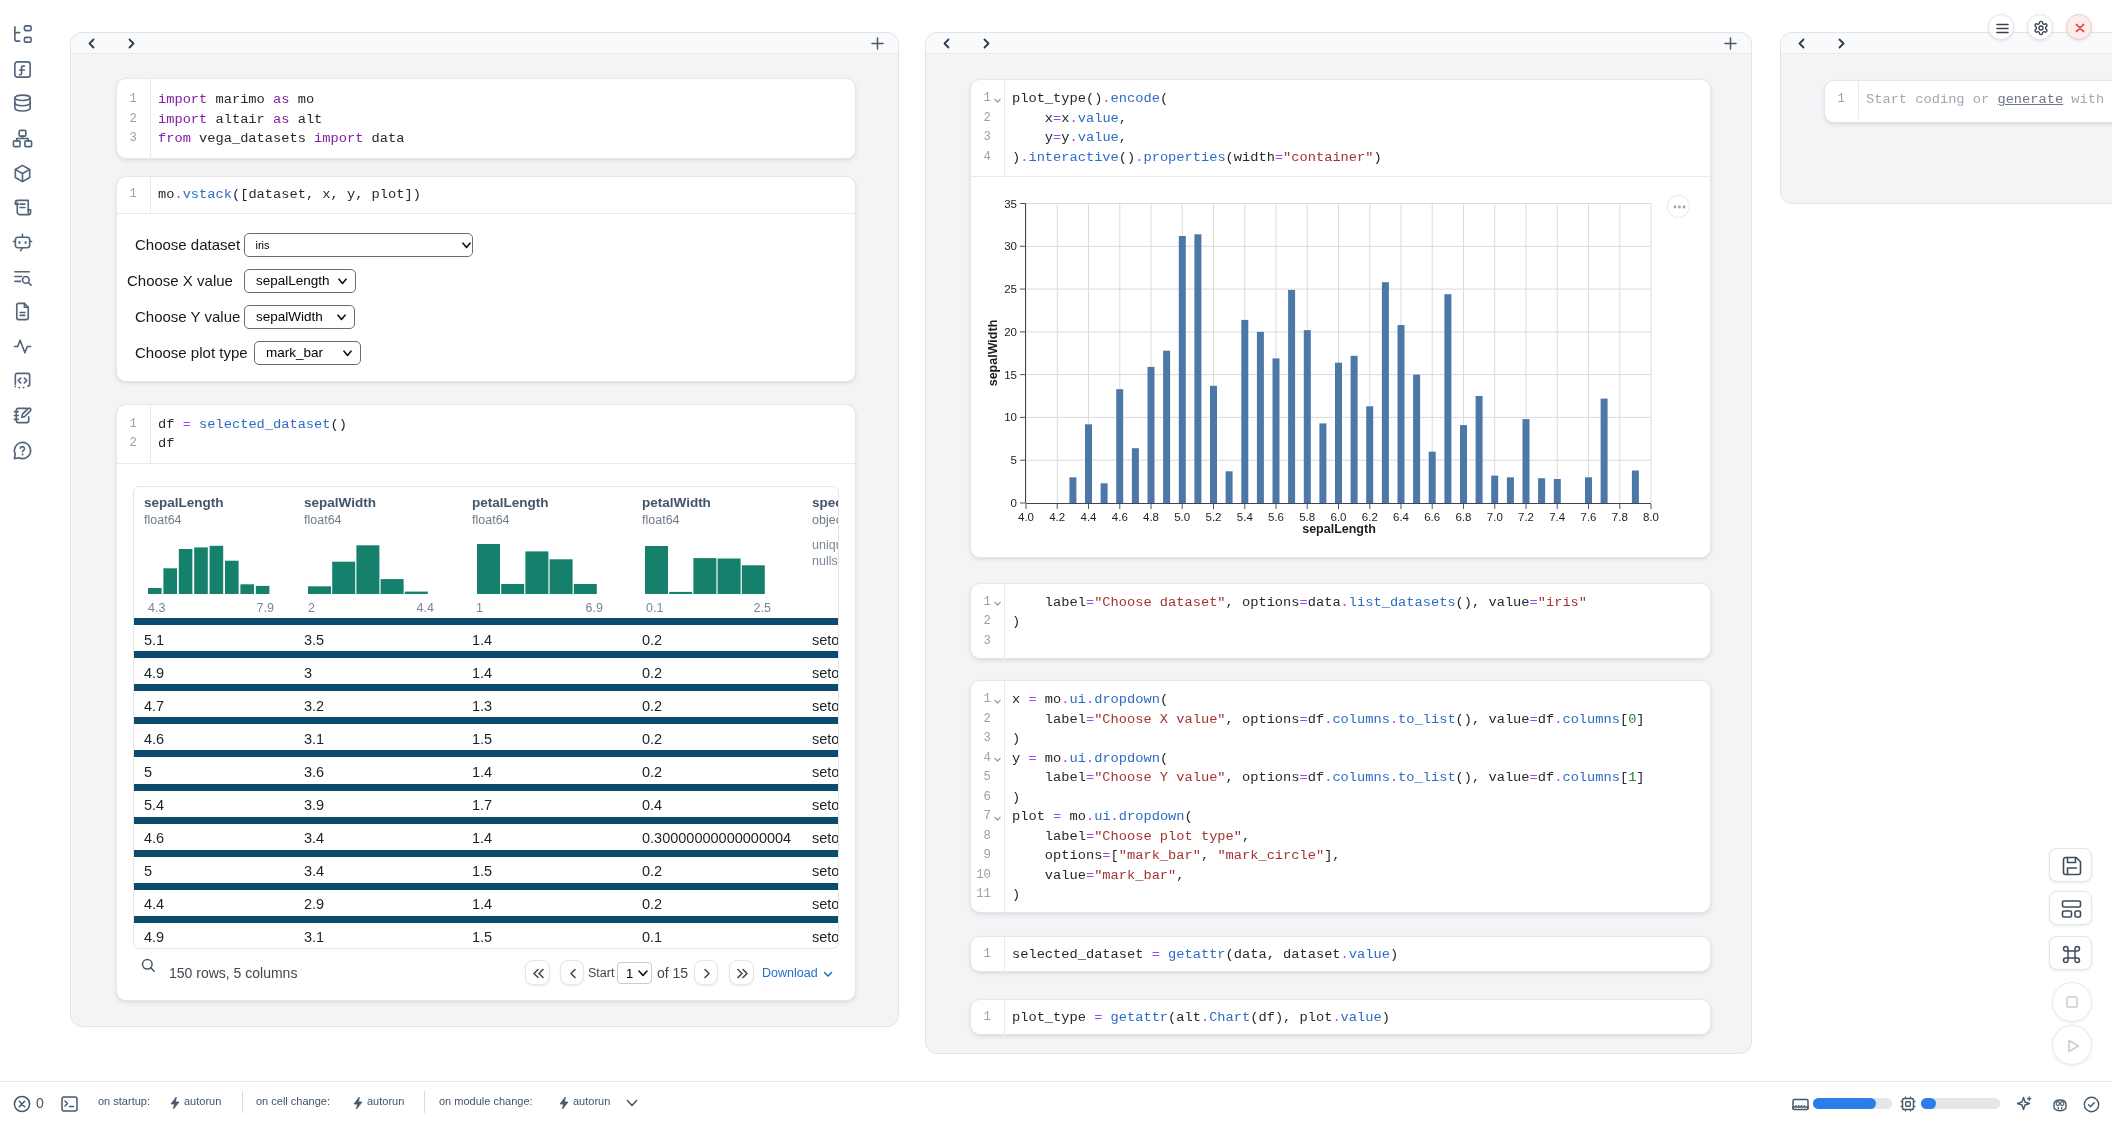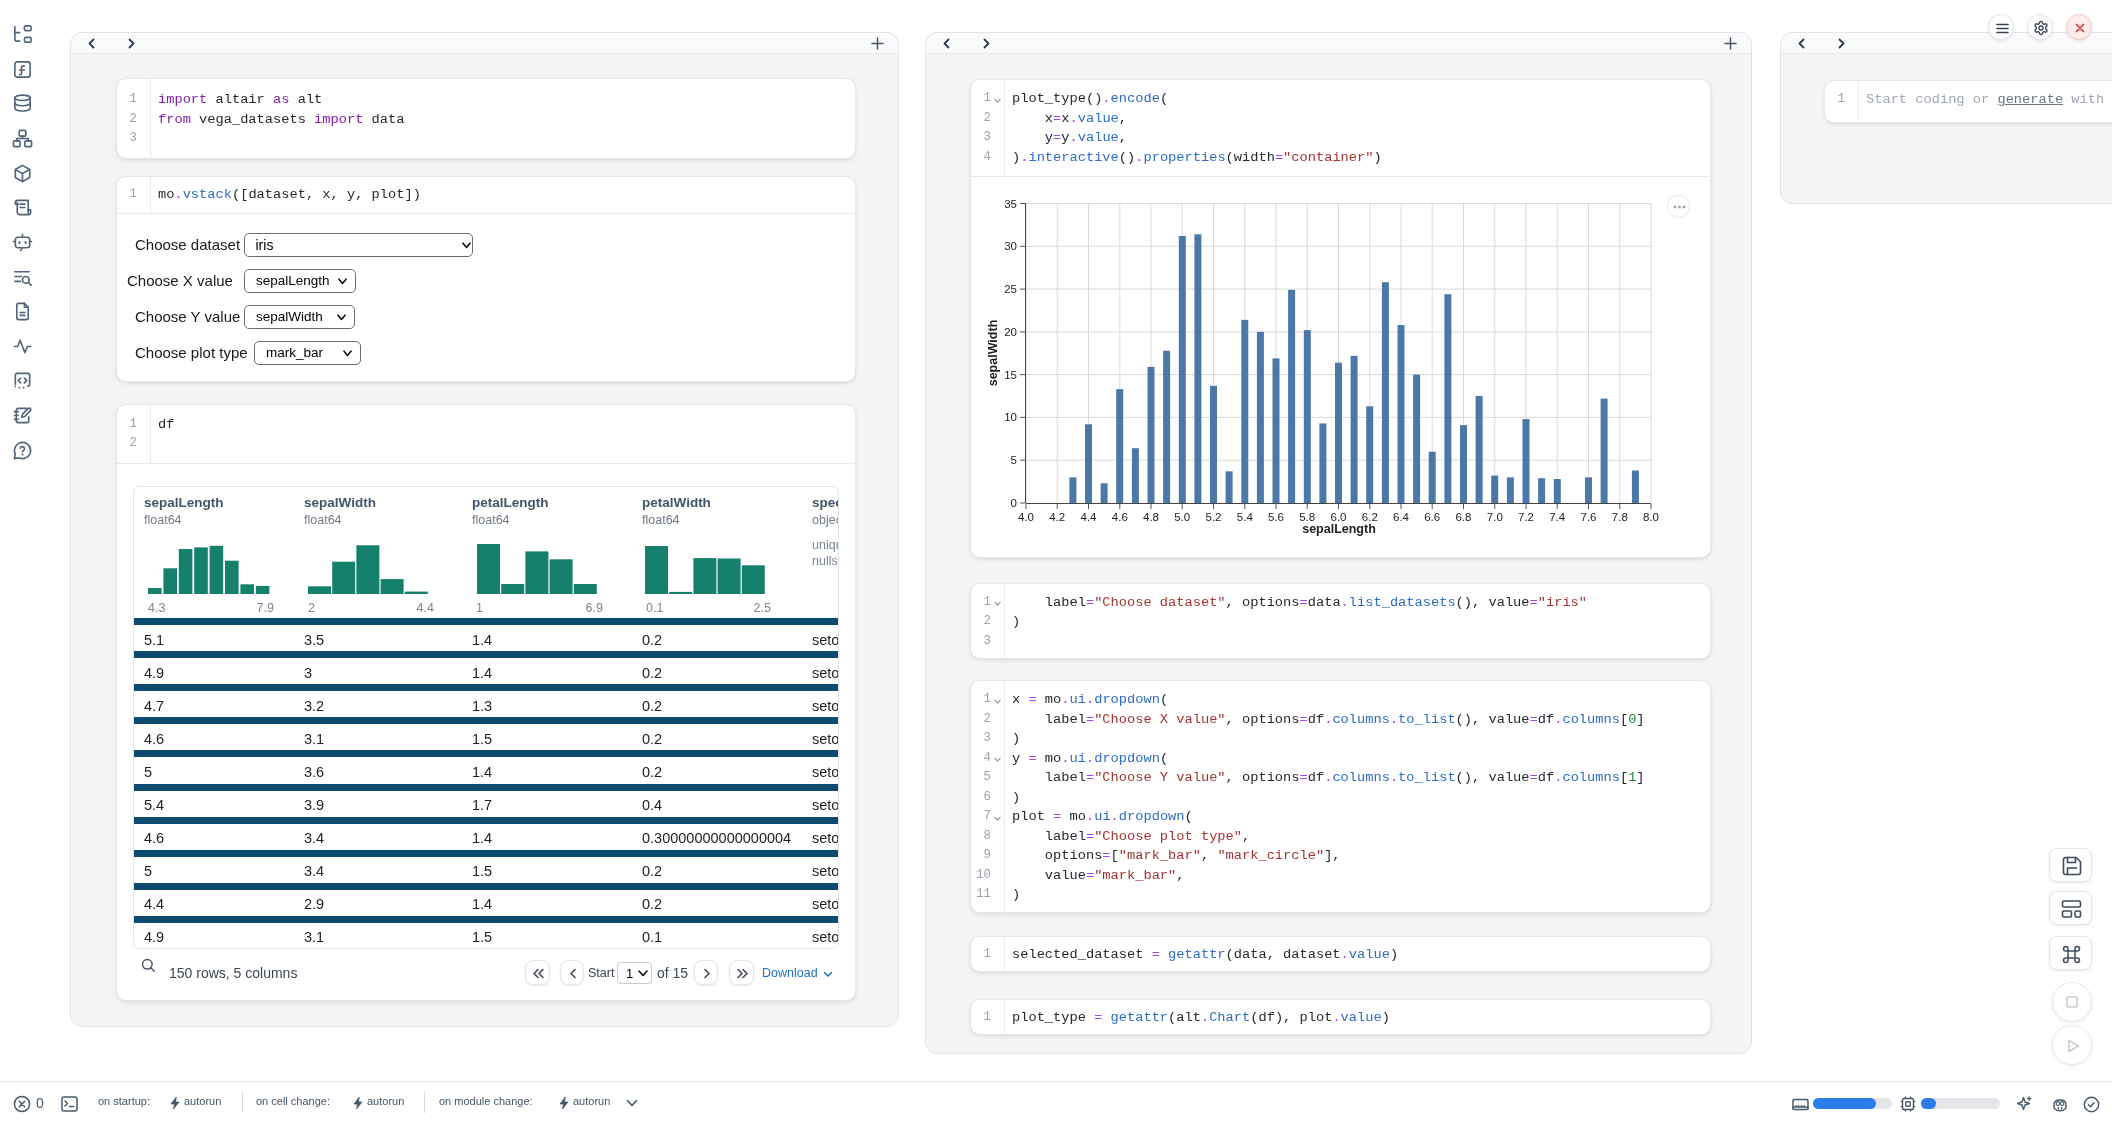--- a/index.html
+++ b/index.html
@@ -149,40 +149,41 @@
     </div>
   </div>
 <div class="cell" style="left:116px;top:78px;width:740px;height:80.5px">
     <div class="codewrap" style="height:80.5px;padding-top:11px">
       <div class="gut" style="padding-top:11px">
         <div>1</div>
         <div>2</div>
         <div>3</div>
       </div>
       <div class="codelines">
+        <div><span class="k">import</span> marimo <span class="k">as</span> mo</div>
         <div><span class="k">import</span> altair <span class="k">as</span> alt</div>
         <div><span class="k">from</span> vega_datasets <span class="k">import</span> data</div>
       </div>
     </div>
   </div>
 <div class="cell" style="left:116px;top:176px;width:740px;height:206px">
     <div class="codewrap" style="height:35.5px;padding-top:8px">
       <div class="gut" style="padding-top:8px">
         <div>1</div>
       </div>
       <div class="codelines">
         <div>mo<span class="o">.</span><span class="f">vstack</span>([dataset, x, y, plot])</div>
       </div>
     </div>
     <div class="outsep" style="top:35.5px"></div>
     <div class="ulabel" style="left:18px;top:59.0px">Choose dataset</div>
     <div class="ulabel" style="left:10px;top:95.0px">Choose X value</div>
     <div class="ulabel" style="left:18px;top:131.0px">Choose Y value</div>
     <div class="ulabel" style="left:18px;top:167.0px">Choose plot type</div>
-    <select style="left:126.5px;top:55.5px;width:229px;height:24px;font-size:14px"><option>iris</option></select>
+    <select style="left:126.5px;top:55.5px;width:229px;height:24px;font-size:11px"><option>iris</option></select>
     <svg class="abs" style="left:344.5px;top:64.5px;" width="9" height="7" viewBox="0 0 9 7" fill="none">
       <path d="M1 1.2l3.5 4.3 3.5-4.3" fill="none" stroke="#111" stroke-width="1.6" stroke-linecap="round" stroke-linejoin="round"></path>
     </svg>
     <select style="left:127px;top:91.5px;width:112px;height:24px;font-size:13.5px"><option>sepalLength</option></select>
     <svg class="abs" style="left:221px;top:100.5px;" width="9" height="7" viewBox="0 0 9 7" fill="none">
       <path d="M1 1.2l3.5 4.3 3.5-4.3" fill="none" stroke="#111" stroke-width="1.6" stroke-linecap="round" stroke-linejoin="round"></path>
     </svg>
     <select style="left:127px;top:127.5px;width:111px;height:24px;font-size:13.5px"><option>sepalWidth</option></select>
     <svg class="abs" style="left:220px;top:136.5px;" width="9" height="7" viewBox="0 0 9 7" fill="none">
       <path d="M1 1.2l3.5 4.3 3.5-4.3" fill="none" stroke="#111" stroke-width="1.6" stroke-linecap="round" stroke-linejoin="round"></path>
@@ -192,20 +193,21 @@
       <path d="M1 1.2l3.5 4.3 3.5-4.3" fill="none" stroke="#111" stroke-width="1.6" stroke-linecap="round" stroke-linejoin="round"></path>
     </svg>
   </div>
 <div class="cell" style="left:116px;top:404px;width:740px;height:597px">
     <div class="codewrap" style="height:58.0px;padding-top:9.5px">
       <div class="gut" style="padding-top:9.5px">
         <div>1</div>
         <div>2</div>
       </div>
       <div class="codelines">
+        <div>df <span class="o">=</span> <span class="f">selected_dataset</span>()</div>
         <div>df</div>
       </div>
     </div>
     <div class="outsep" style="top:58.0px"></div>
     <div class="tbox" style="left:16px;top:81px;width:706px;height:463px">
       <div class="thname" style="left:10px;top:8px">sepalLength</div>
       <div class="thtype" style="left:10px;top:25.5px">float64</div>
       <svg class="abs" style="left:14px;top:52px;" width="126" height="55" viewBox="0 0 126 55" fill="none">
         <rect x="0.0" y="49.0" width="13.6" height="6.0" fill="#15806c"></rect>
         <rect x="15.4" y="29.3" width="13.6" height="25.7" fill="#15806c"></rect>

